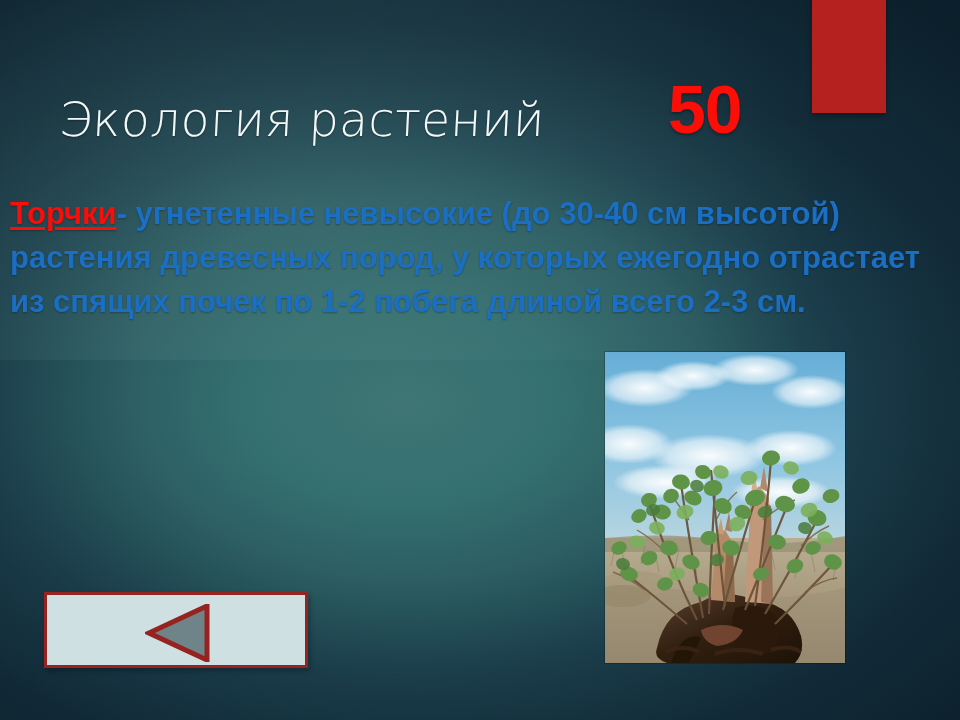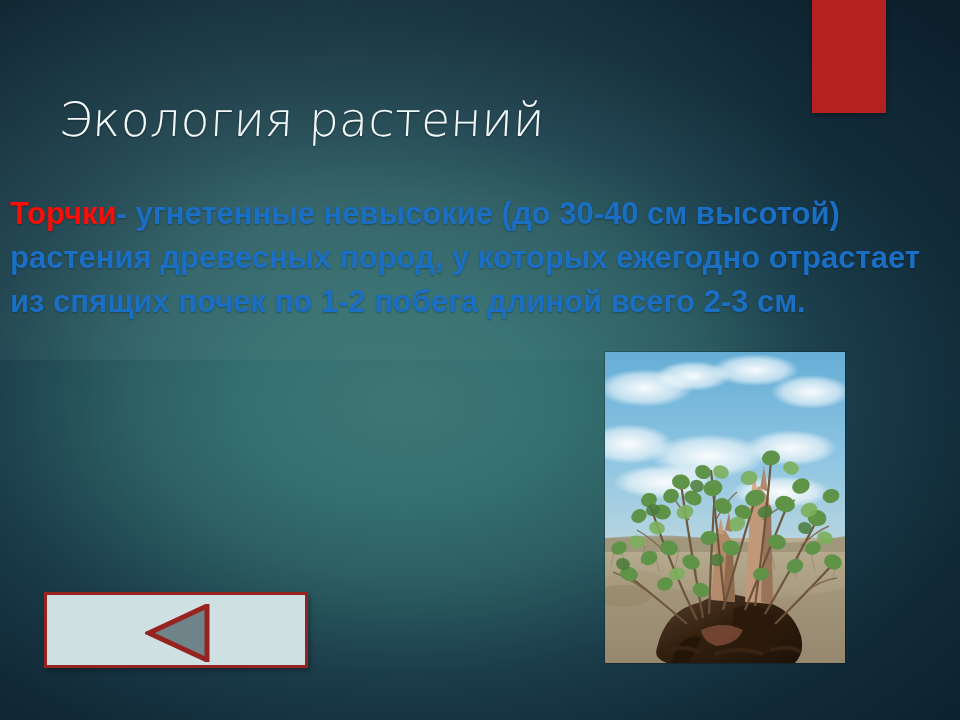--- a/index.html
+++ b/index.html
@@ -94,20 +94,21 @@
     width: 930px;
     font-size: 31px;
     line-height: 44px;
     font-weight: 700;
     color: #1a6fc4;
     text-shadow: 0 1px 2px rgba(0,0,0,0.28);
     z-index: 5;
   }
   .body-text .term {
     color: #fb0d08;
+    text-decoration: underline;
     text-decoration-thickness: 3px;
     text-underline-offset: 3px;
   }
 
   
   .photo {
     position: absolute;
     left: 605px;
     top: 352px;
     width: 240px;
@@ -140,20 +141,21 @@
 </style>
 </head>
 <body>
 
 <div class="slide">
 
   <div class="red-tab"></div>
 
   <div class="title">Экология растений</div>
 
+  <div class="points">50</div>
 
   <div class="body-text">
     <span class="term">Торчки</span><span>- угнетенные невысокие (до 30-40 см высотой) растения древесных пород, у которых ежегодно отрастает из спящих почек по 1-2 побега длиной всего 2-3 см.</span>
   </div>
 
   <div class="photo">
     <svg width="240" height="311" viewBox="0 0 240 311" xmlns="http://www.w3.org/2000/svg">
       <defs>
         <linearGradient id="sky" x1="0" y1="0" x2="0" y2="1">
           <stop offset="0%" stop-color="#66aed6"></stop>

